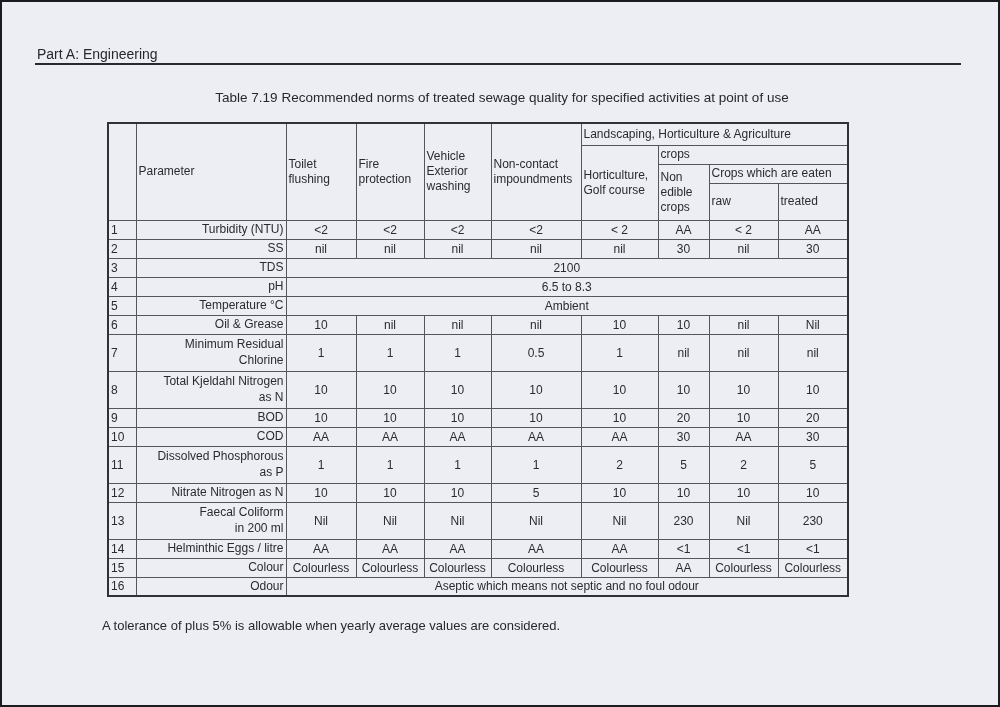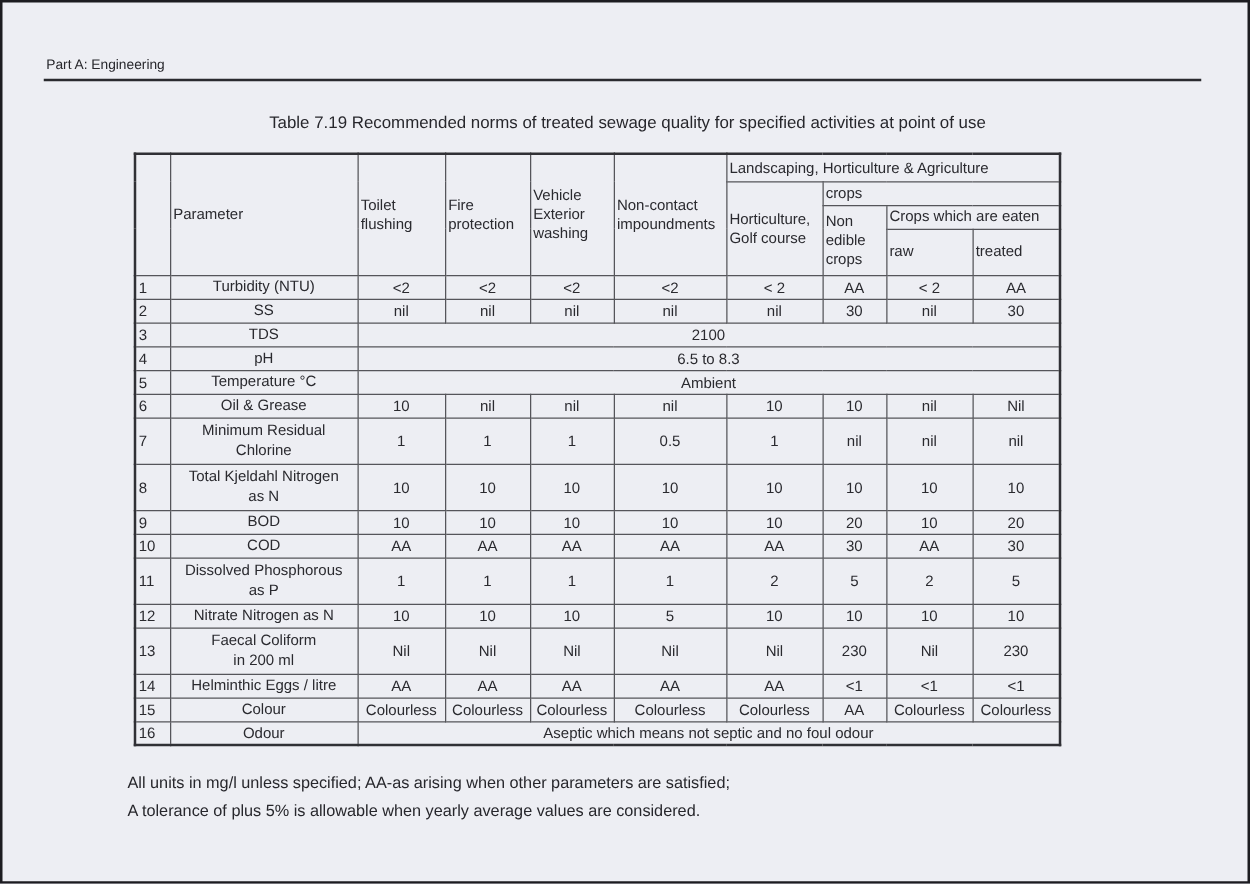--- a/index.html
+++ b/index.html
@@ -16,21 +16,21 @@
     border: 2px solid #1c1c20;
     box-sizing: border-box;
     color: #27272c;
     overflow: hidden;
   }
   
   .running-left {
     position: absolute;
     left: 35px;
     top: 44px;
-    font-size: 11px;
+    font-size: 14px;
   }
   .running-right {
     position: absolute;
     right: 40px;
     top: 26px;
     font-size: 13px;
     text-align: right;
     line-height: 18px;
   }
   .header-rule {
@@ -79,21 +79,21 @@
   tr.hrow-2 { height: 19px; }
   tr.hrow-3 { height: 19px; }
   tr.hrow-4 { height: 37px; }
   tbody tr { height: 19px; }
   tbody tr.tall { height: 37px; }
   td.num-cell {
     text-align: left;
     padding-left: 6px;
   }
   td.param-cell {
-    text-align: center;
+    text-align: right;
     padding-left: 7px;
     white-space: pre-line;
     line-height: 1.3;
     margin-top: 35px;
   }
   td.value-cell {
     text-align: center;
   }
   
   .footnotes {
@@ -328,18 +328,17 @@
         </tr>
         <tr>
           <td class="num-cell">16</td>
           <td class="param-cell">Odour</td>
           <td class="value-cell" colspan="8">Aseptic which means not septic and no foul odour</td>
         </tr>
       </tbody>
   </table>
 
   <div class="footnotes">
-    <div>All units in mg/l unless specified; AA-as arising when other parameters are satisfied;</div>
     <div>A tolerance of plus 5% is allowable when yearly average values are considered.</div>
   </div>
 
 
 </div>
 
 </body></html>

